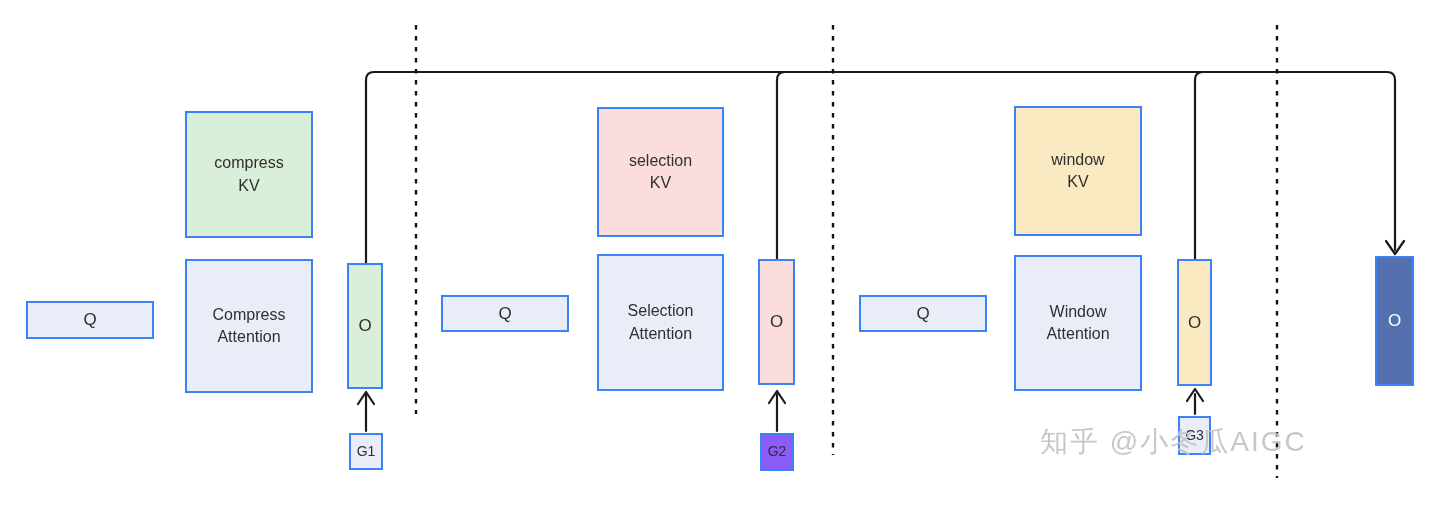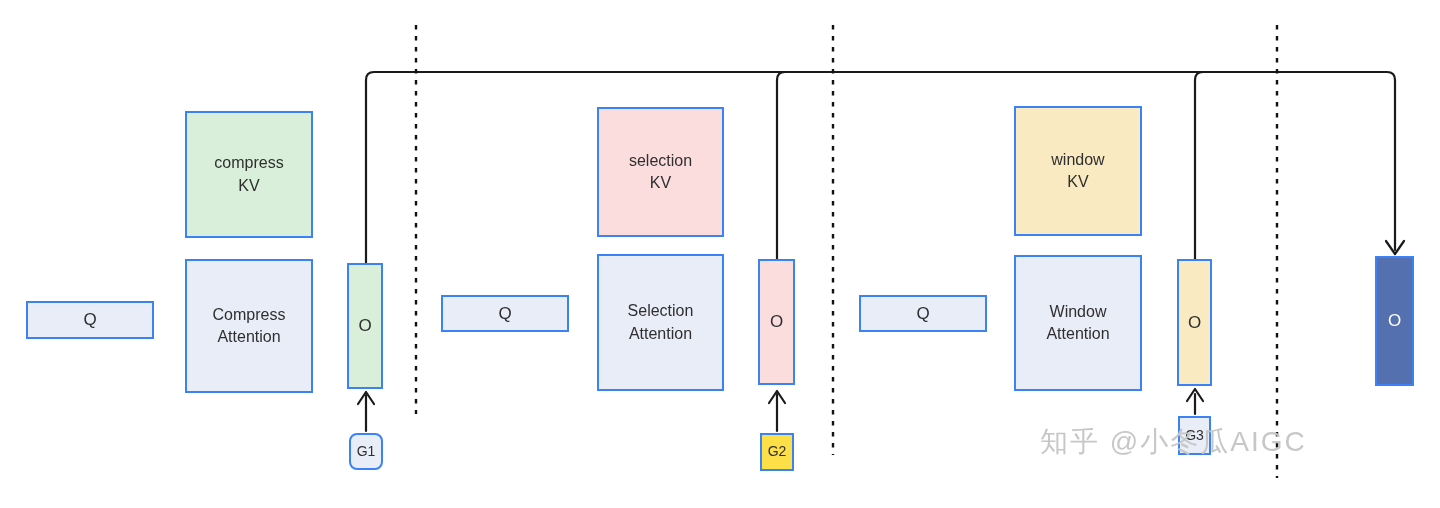--- a/index.html
+++ b/index.html
@@ -20,21 +20,21 @@
   #watermark{
     position:absolute;left:1040px;top:423px;width:390px;
     font-size:28px;letter-spacing:2px;white-space:nowrap;
     opacity:0.95;z-index:5;
   }
   
   .b1-q  {left:26px;  top:301px; width:128px; height:38px;}
   .b1-kv {left:185px; top:111px; width:128px; height:127px;}
   .b1-att{left:185px; top:259px; width:128px; height:134px;}
   .b1-o  {left:347px; top:263px; width:36px;  height:126px;}
-  .b1-g  {left:349px; top:433px; width:34px;  height:37px;border-radius:8px;}
+  .b1-g  {left:349px; top:433px; width:34px;  height:37px;}
   
   .b2-q  {left:441px; top:295px; width:128px; height:37px;}
   .b2-kv {left:597px; top:107px; width:127px; height:130px;}
   .b2-att{left:597px; top:254px; width:127px; height:137px;}
   .b2-o  {left:758px; top:259px; width:37px;  height:126px;}
   .b2-g  {left:760px; top:433px; width:34px;  height:38px;}
   
   .b3-q  {left:859px; top:295px; width:128px; height:37px;}
   .b3-kv {left:1014px;top:106px; width:128px; height:130px;}
   .b3-att{left:1014px;top:255px; width:128px; height:136px;}
@@ -82,21 +82,21 @@
 Attention</div>
   <div class="box letter b1-o" style="background-color: rgb(217, 239, 217);">O</div>
   <div class="box gate b1-g" style="background-color: rgb(233, 237, 248);">G1</div>
 
   <div class="box letter b2-q" style="background-color: rgb(233, 237, 248);">Q</div>
   <div class="box b2-kv" style="background-color: rgb(252, 221, 221);">selection
 KV</div>
   <div class="box b2-att" style="background-color: rgb(233, 237, 248);">Selection
 Attention</div>
   <div class="box letter b2-o" style="background-color: rgb(252, 221, 221);">O</div>
-  <div class="box gate b2-g" style="background-color: #fde047;">G2</div>
+  <div class="box gate b2-g" style="background-color: #8b5cf6;">G2</div>
 
   <div class="box letter b3-q" style="background-color: rgb(233, 237, 248);">Q</div>
   <div class="box b3-kv" style="background-color: rgb(250, 234, 194);">window
 KV</div>
   <div class="box b3-att" style="background-color: rgb(233, 237, 248);">Window
 Attention</div>
   <div class="box letter b3-o" style="background-color: rgb(250, 234, 194);">O</div>
   <div class="box gate b3-g" style="background-color: rgb(233, 237, 248);">G3</div>
 
   <div class="box letter final final-o" style="background-color: rgb(84, 112, 175); color: rgb(255, 255, 255);">O</div>

